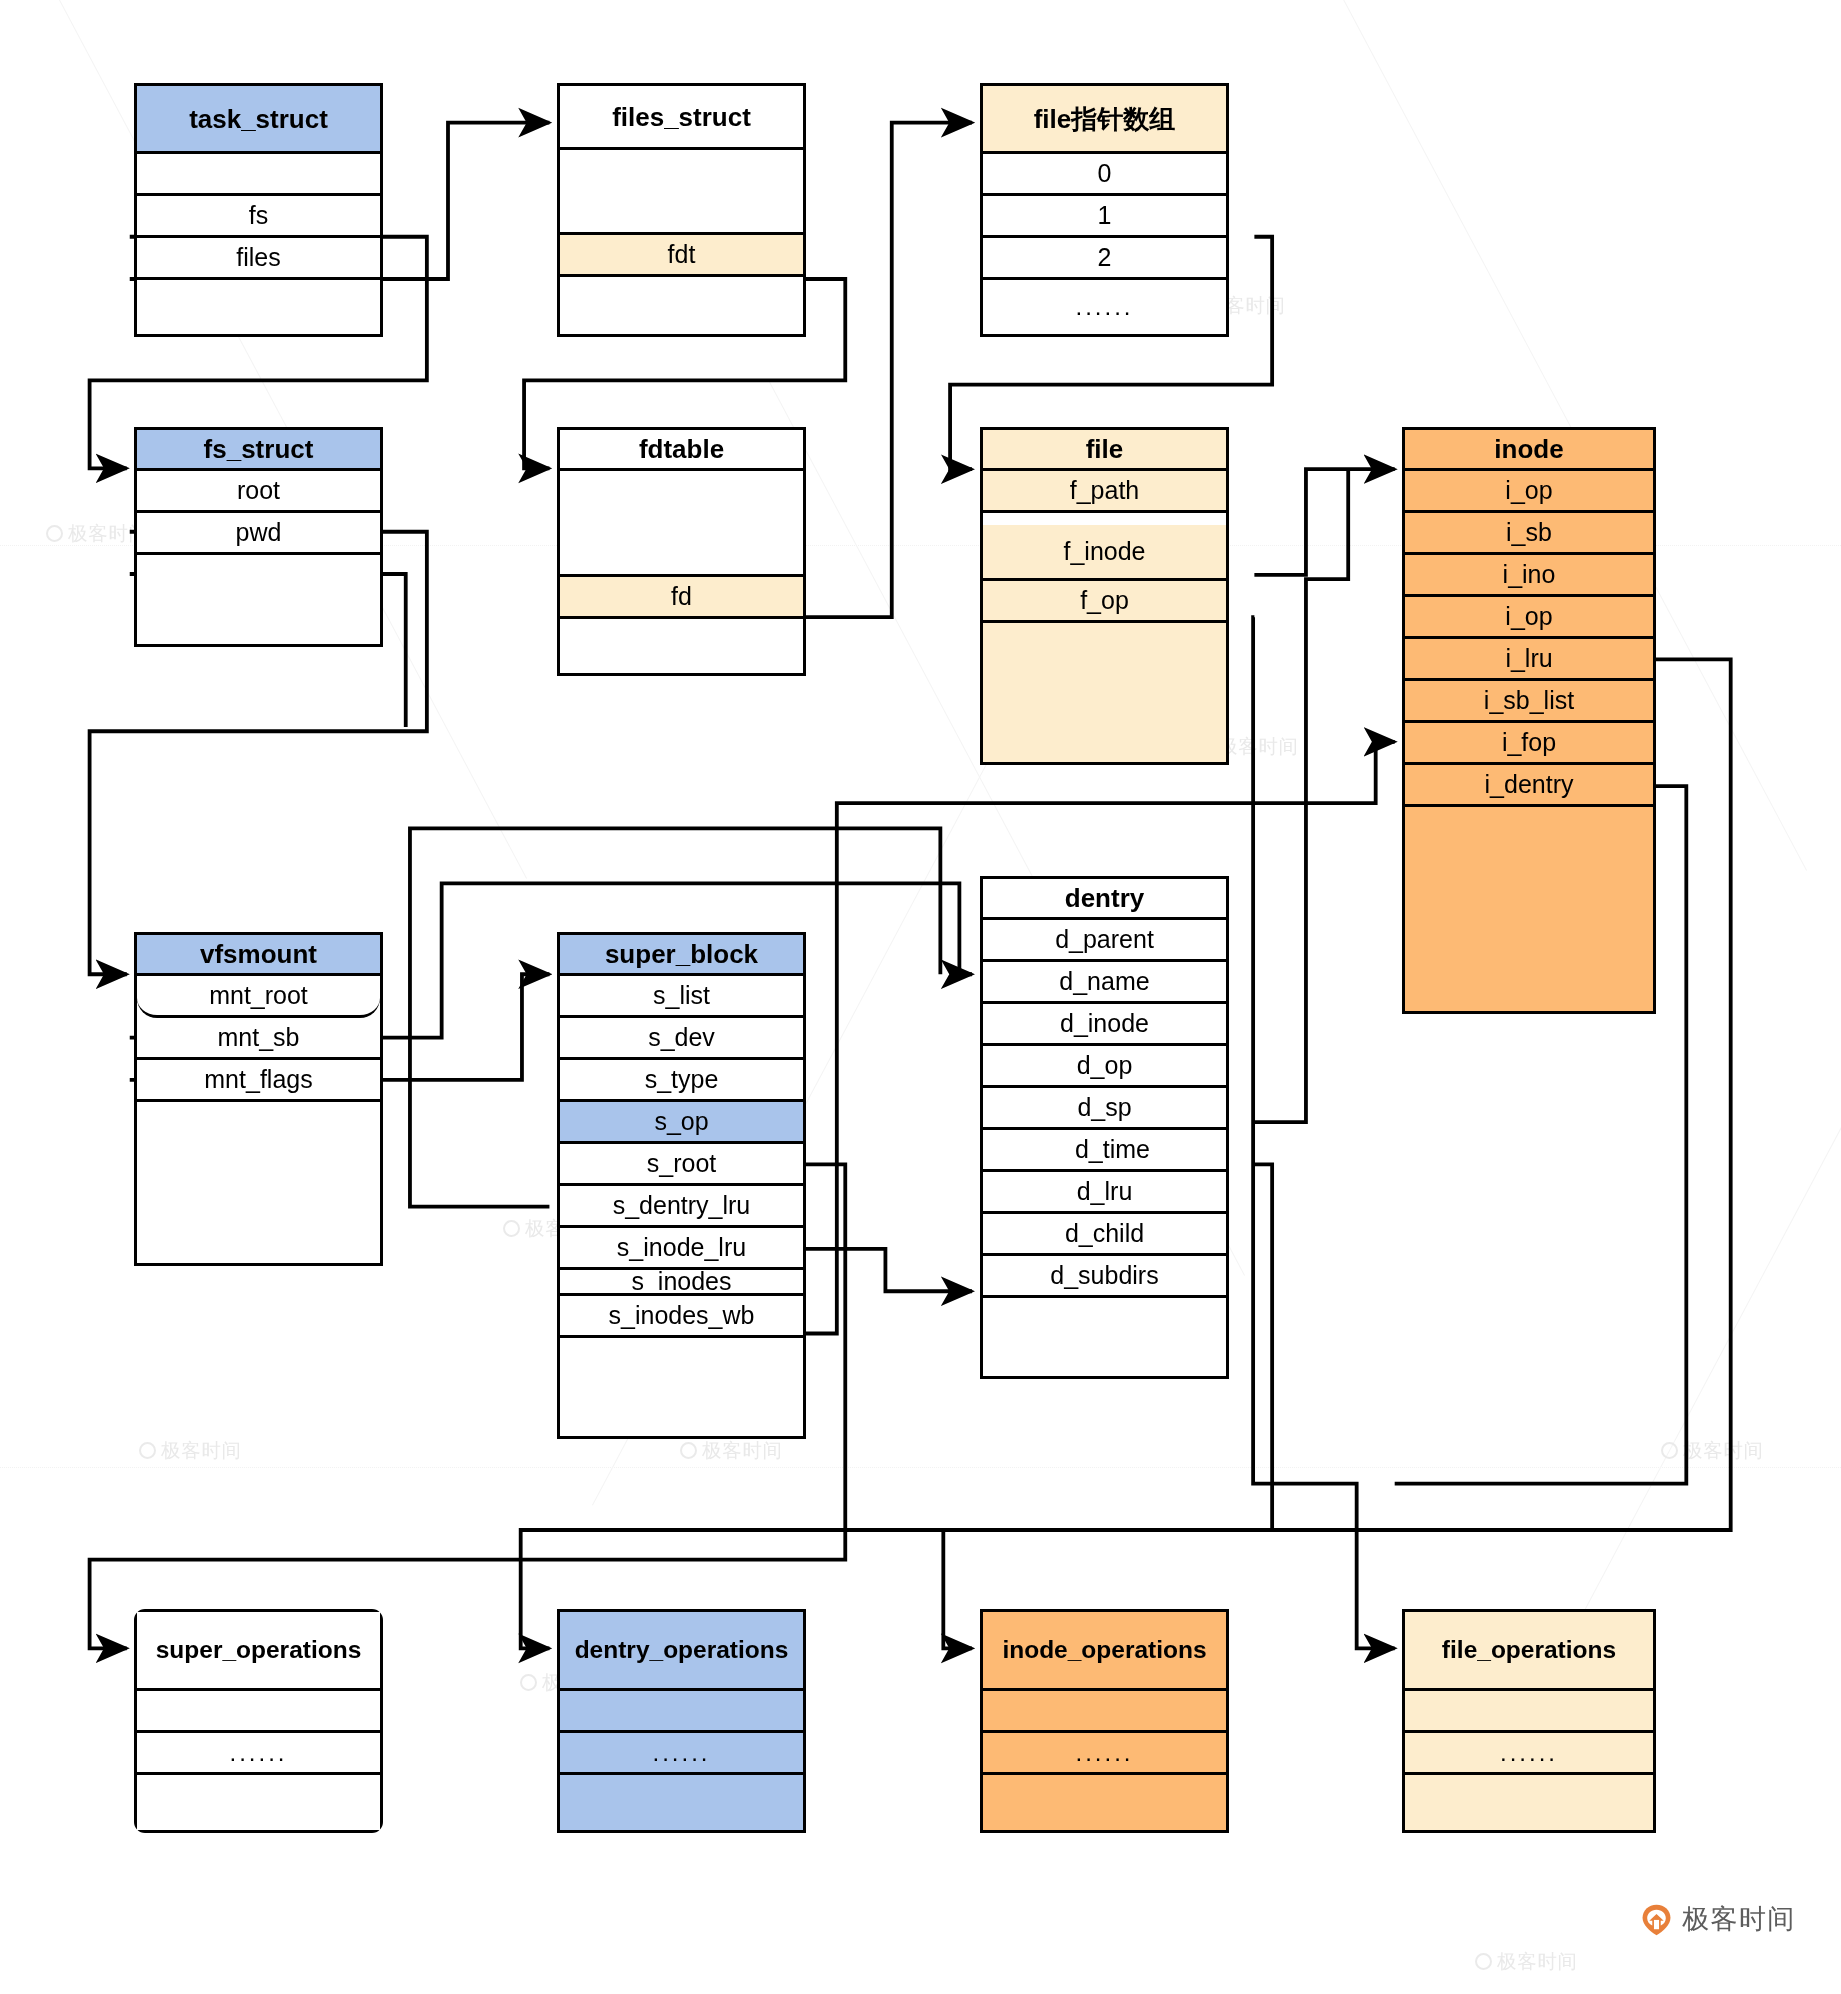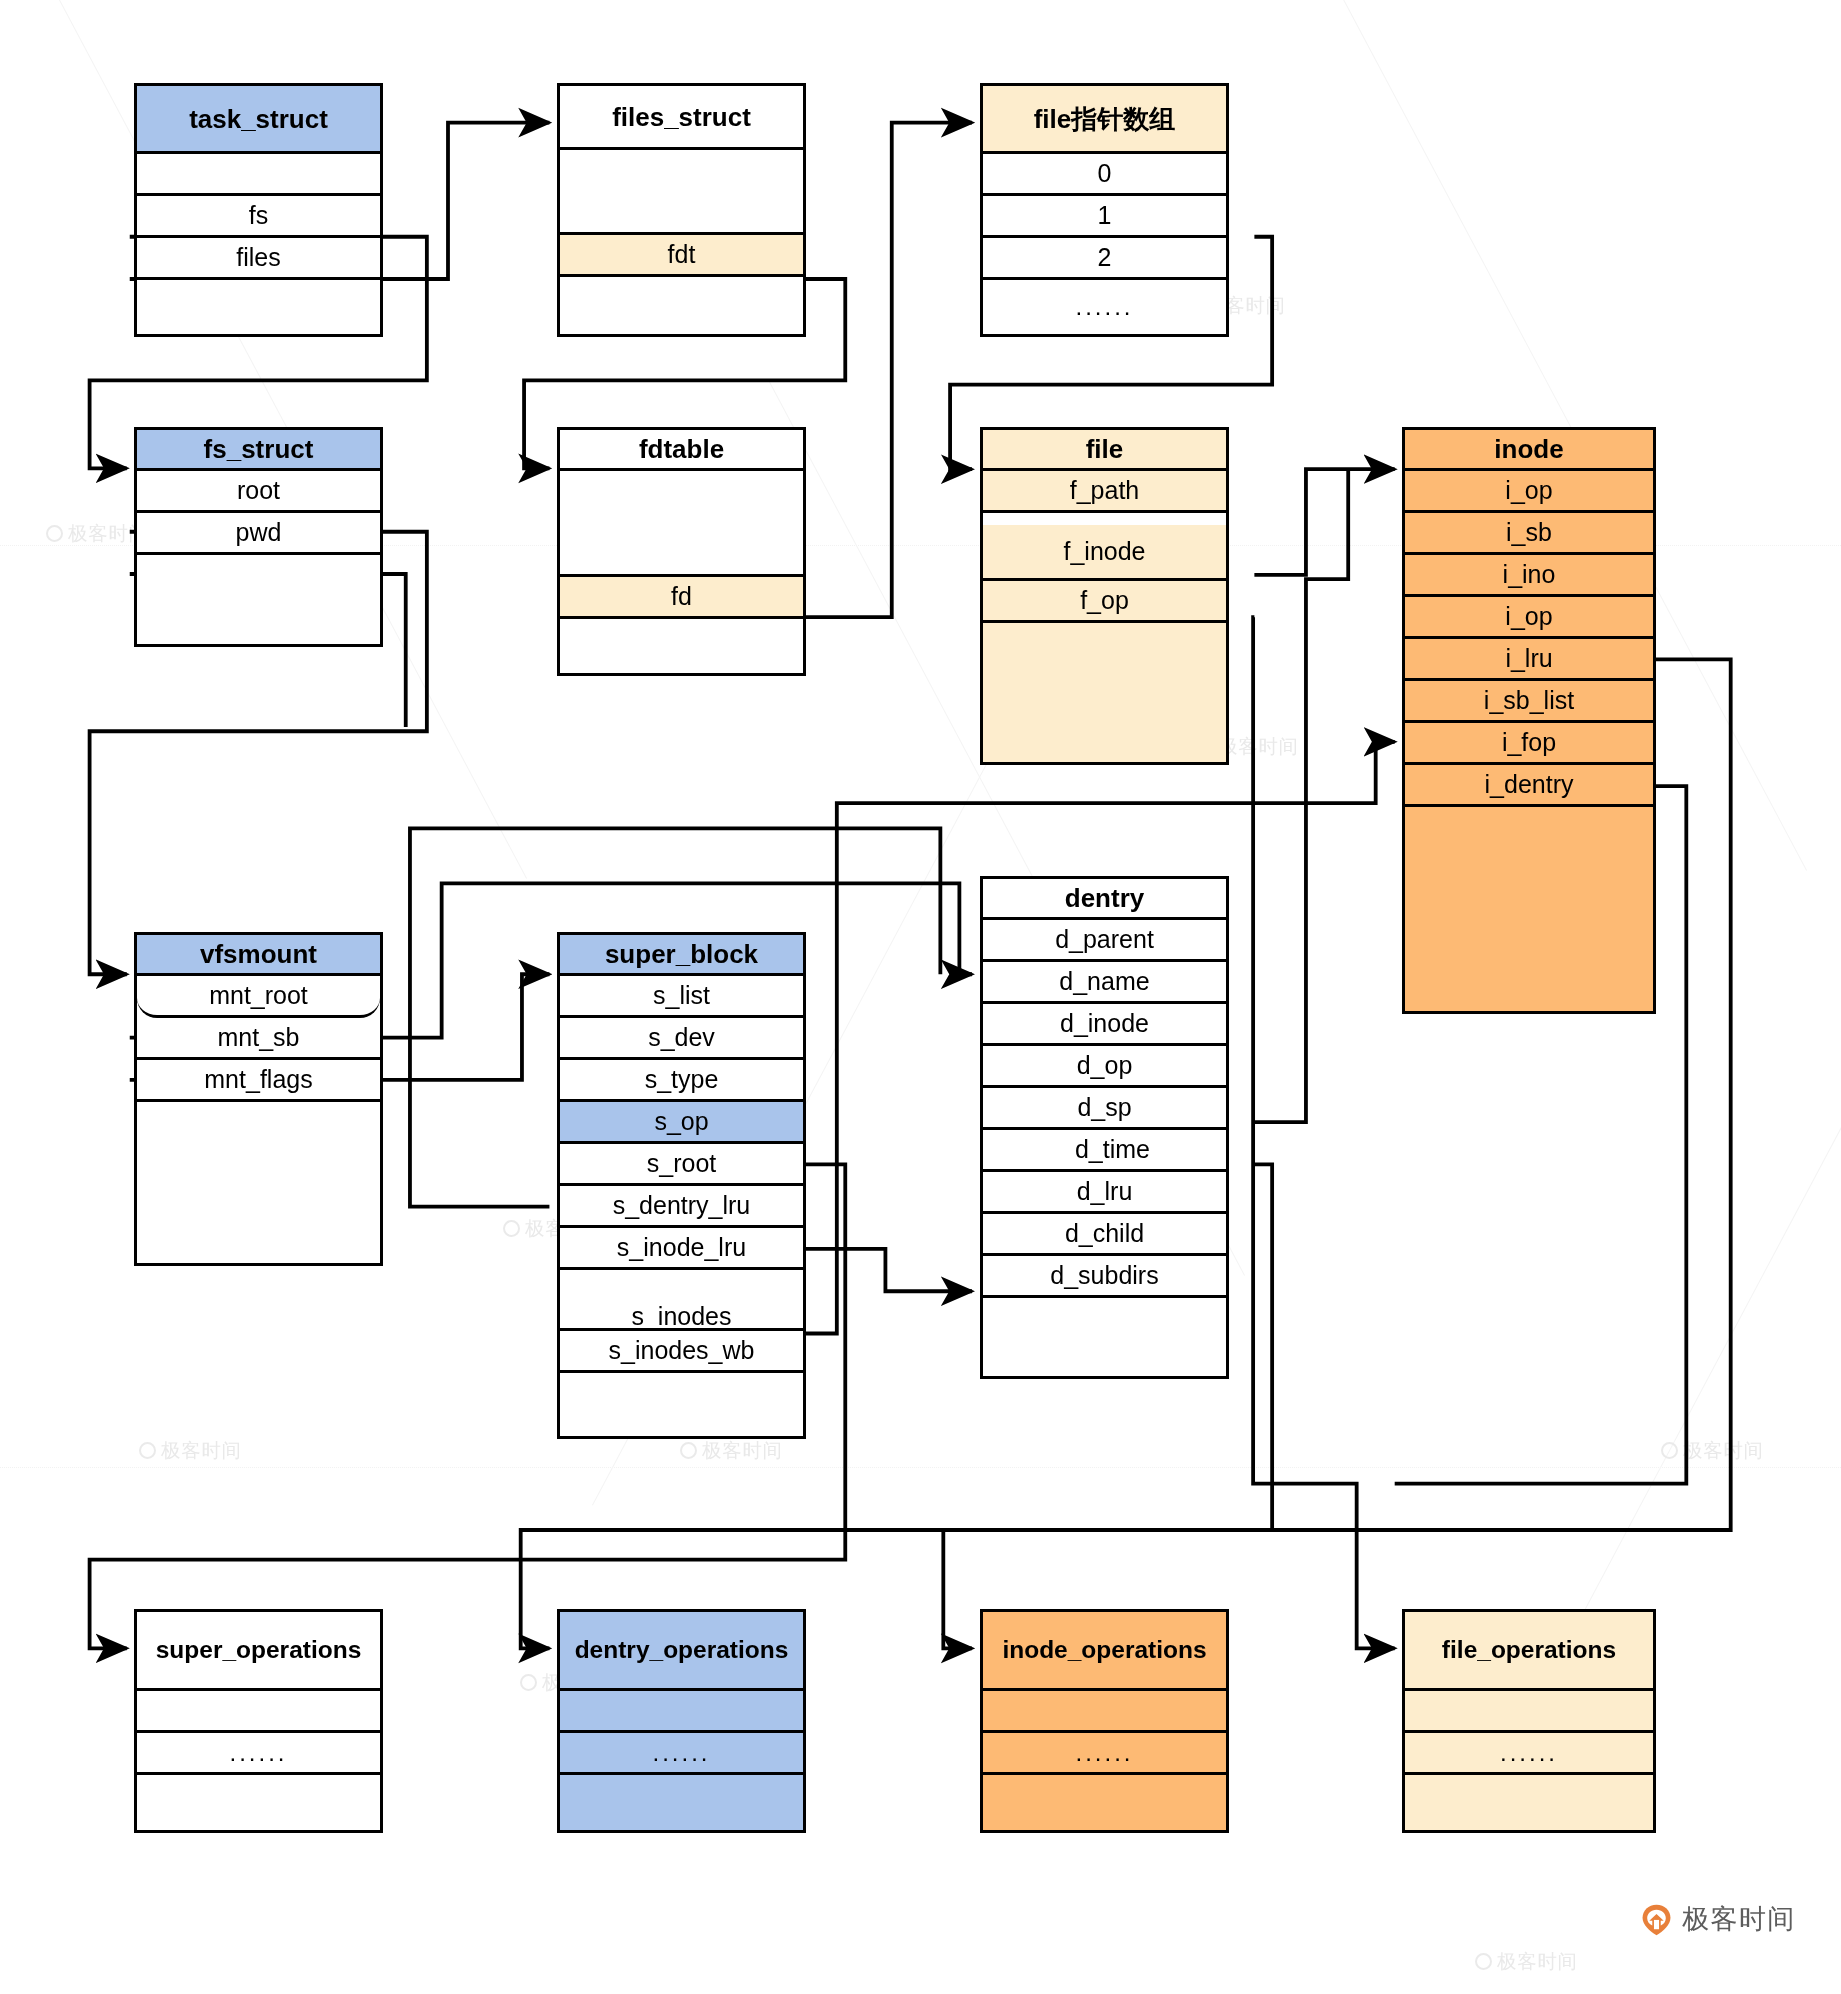--- a/index.html
+++ b/index.html
@@ -244,40 +244,40 @@
 
   <div class="node" style="left:557px; top:932px; width:249px; height:507px;">
     <div class="row title blue" style="height:41px;">super_block</div>
     <div class="row white" style="height:42px;">s_list</div>
     <div class="row white" style="height:42px;">s_dev</div>
     <div class="row white" style="height:42px;">s_type</div>
     <div class="row blue" style="height:42px;">s_op</div>
     <div class="row white" style="height:42px;">s_root</div>
     <div class="row white" style="height:42px;">s_dentry_lru</div>
     <div class="row white" style="height:42px;">s_inode_lru</div>
-    <div class="row white" style="height:26px;margin-top:35px;">s_inodes</div>
+    <div class="row white" style="height:26px;">s_inodes</div>
     <div class="row white" style="height:42px;">s_inodes_wb</div>
     <div class="row white fill"></div>
   </div>
 
   <div class="node" style="left:980px; top:876px; width:249px; height:503px;">
     <div class="row title white" style="height:41px;">dentry</div>
     <div class="row white" style="height:42px;">d_parent</div>
     <div class="row white" style="height:42px;">d_name</div>
     <div class="row white" style="height:42px;">d_inode</div>
     <div class="row white" style="height:42px;">d_op</div>
     <div class="row white" style="height:42px;">d_sp</div>
     <div class="row white" style="height:42px;padding-left:16px;">d_time</div>
     <div class="row white" style="height:42px;">d_lru</div>
     <div class="row white" style="height:42px;">d_child</div>
     <div class="row white" style="height:42px;">d_subdirs</div>
     <div class="row white fill"></div>
   </div>
 
-  <div class="node" style="left:134px; top:1609px; width:249px; height:224px;">
+  <div class="node" style="left:134px; top:1609px; width:249px; height:224px;border-radius:11px;">
     <div class="row title white" style="height:79px; font-size:24.5px;">super_operations</div>
     <div class="row white" style="height:42px;"></div>
     <div class="row white dots" style="height:42px;">......</div>
     <div class="row white fill"></div>
   </div>
 
   <div class="node" style="left:557px; top:1609px; width:249px; height:224px;">
     <div class="row title blue" style="height:79px; font-size:24.5px;">dentry_operations</div>
     <div class="row blue" style="height:42px;"></div>
     <div class="row blue dots" style="height:42px;">......</div>

